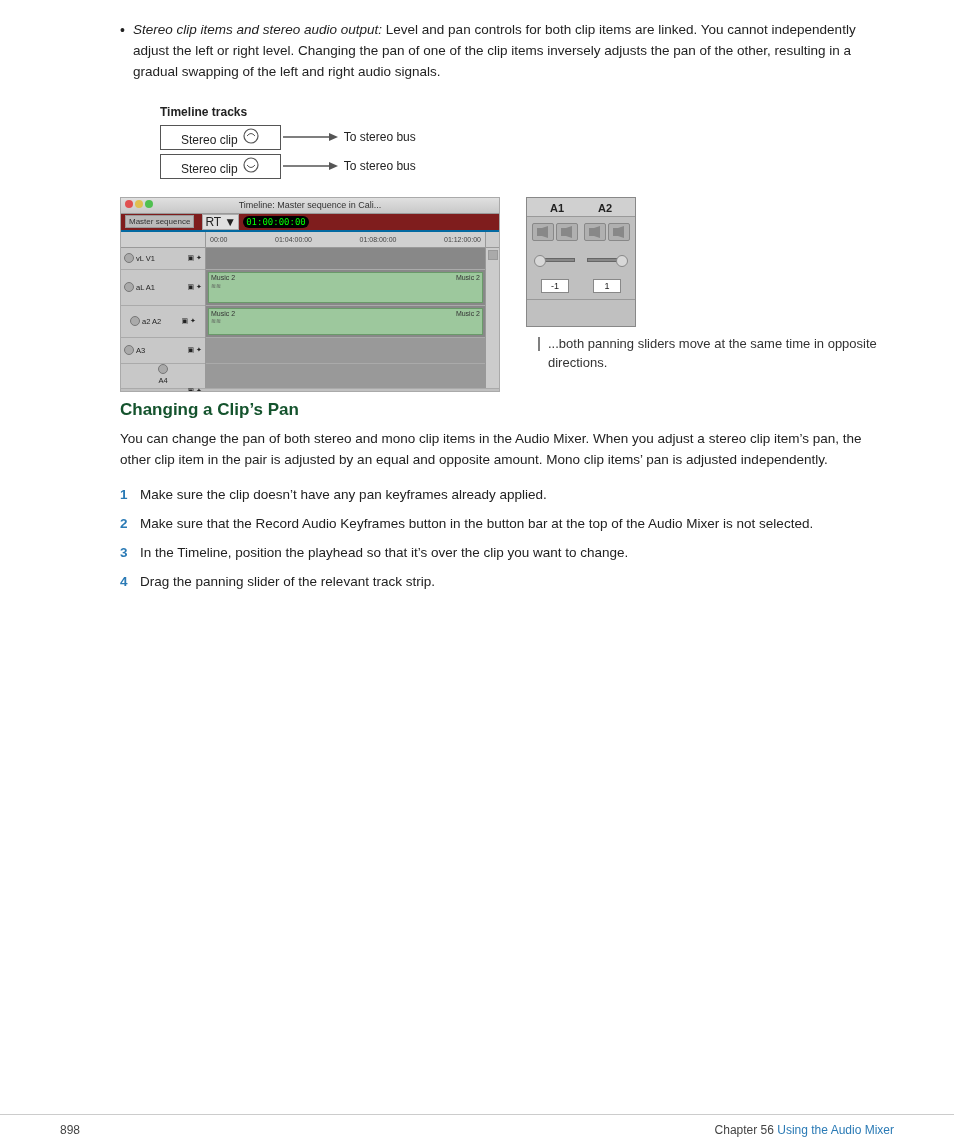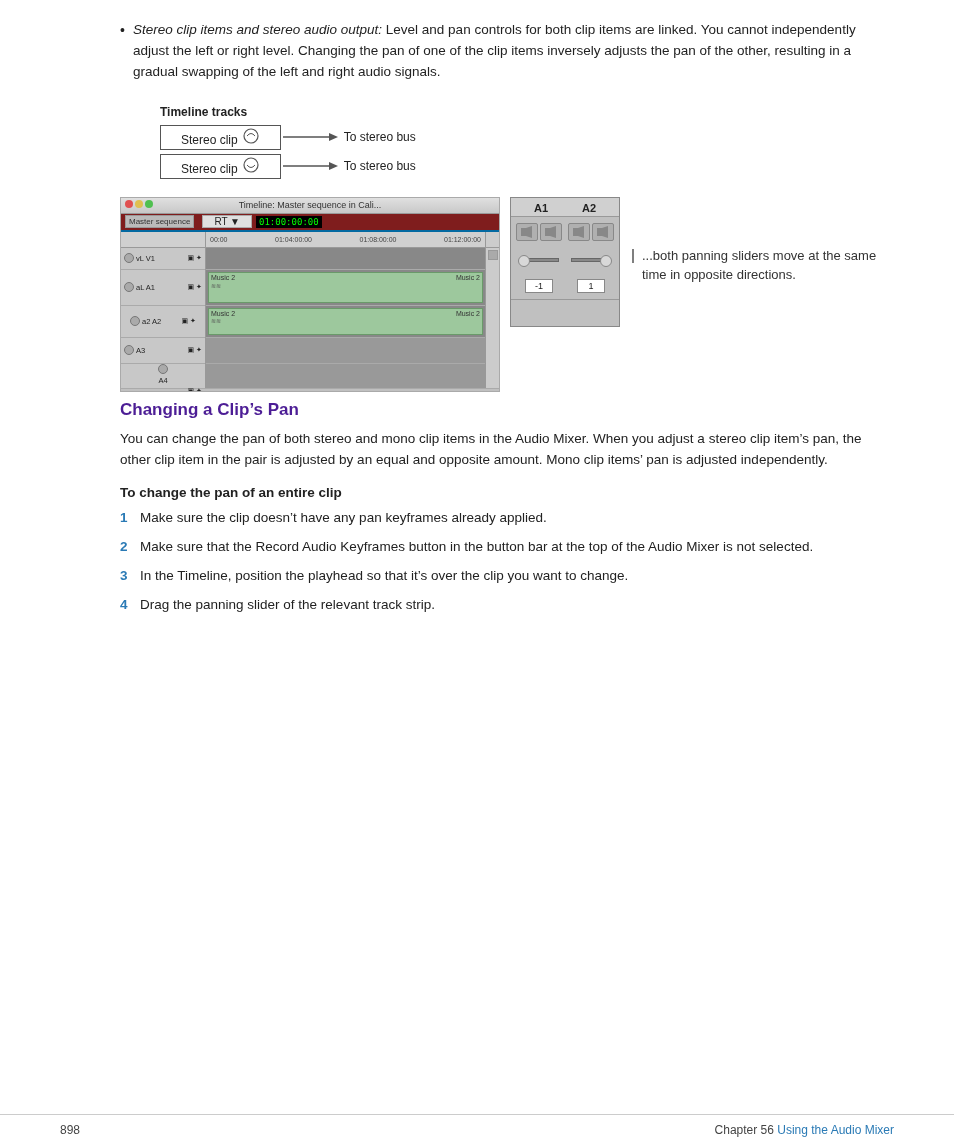--- a/index.html
+++ b/index.html
@@ -166,20 +166,21 @@
       border: 1px solid #999;
     }
 
     .tl-time {
       font-size: 9px;
       color: #000;
       background: #000;
       color: #00ff00;
       padding: 1px 3px;
       font-family: monospace;
+      border-radius: 6px;
     }
 
     .tl-header-row {
       display: flex;
       height: 16px;
       background: #d0d0d0;
       border-bottom: 1px solid #999;
     }
 
     .tl-track-labels {
@@ -304,21 +305,21 @@
 
     .amp-bottom-bar {
       height: 16px;
       background: #c0c0c0;
       border-top: 1px solid #999;
       margin-top: 4px;
     }
 
     
     .section-heading {
-      color: #4c1d95;
+      color: #14532d;
       font-size: 17px;
       font-weight: bold;
       margin-bottom: 8px;
       margin-top: 8px;
     }
 
     .section-intro {
       line-height: 1.6;
       margin-bottom: 14px;
     }
@@ -375,21 +376,21 @@
       font-size: 12px;
     }
 
     .footer-chapter-link {
       color: #2a7ab5;
     }
 
     .screenshot-composite-row {
       display: flex;
       align-items: flex-start;
-      gap: 0;
+      gap: 16px;
     }
 
     
     .tl-icon {
       width: 10px;
       height: 10px;
       border: 1px solid #777;
       border-radius: 50%;
       background: #aaa;
       flex-shrink: 0;
@@ -464,21 +465,21 @@
             <div class="tl-titlebar-buttons">
               <div class="tl-btn tl-btn-red"></div>
               <div class="tl-btn tl-btn-yellow"></div>
               <div class="tl-btn tl-btn-green"></div>
             </div>
             <span class="tl-titlebar-text">Timeline: Master sequence in Cali...</span>
           </div>
 
           <div class="tl-toolbar">
             <span class="tl-toolbar-text">Master sequence</span>
-            <span style="margin-left:4px;font-size:10px;background:#e0e0e0;border:1px solid #aaa;padding:0 11px;">RT ▼</span>
+            <span style="margin-left:4px;font-size:12px;background:#e0e0e0;border:1px solid #aaa;padding:0 2px;">RT ▼</span>
             <span class="tl-time">01:00:00:00</span>
           </div>
 
           <div class="tl-header-row">
             <div class="tl-track-labels" style="font-size:7px;display:flex;align-items:center;padding:0 3px;color:#555;"></div>
             <div class="tl-ruler">
               <span>00:00</span>
               <span>01:04:00:00</span>
               <span>01:08:00:00</span>
               <span>01:12:00:00</span>
@@ -553,21 +554,21 @@
           <div class="tl-scrollbar">
             <svg width="100%" height="10">
               <rect x="0" y="3" width="100%" height="4" fill="#aaa" rx="2"></rect>
               <rect x="30" y="2" width="40" height="6" fill="#888" rx="2"></rect>
             </svg>
           </div>
         </div>
 
       </div>
 
-      <div style="display:flex;align-items:center;margin-left:10px;">
+      <div style="display:flex;flex-direction:column;align-items:flex-start;margin-left:10px;">
         <div class="audio-mixer-panel">
           <div class="amp-header">
             <span>A1</span>
             <span>A2</span>
           </div>
           <div class="amp-channels">
 
             <div class="amp-channel">
               <div class="amp-btn-row">
                 <div class="amp-btn">
@@ -631,21 +632,20 @@
           </div>
         </div>
       </div>
 
     </div>
 
     <div class="section-heading">Changing a Clip’s Pan</div>
 
     <p class="section-intro">You can change the pan of both stereo and mono clip items in the Audio Mixer. When you adjust a stereo clip item’s pan, the other clip item in the pair is adjusted by an equal and opposite amount. Mono clip items’ pan is adjusted independently.</p>
 
-    <div class="sub-heading">To change the pan of an entire clip</div>
 
     <ol class="numbered-list">
       <li>
         <span class="list-number">1</span>
         <span class="list-text">Make sure the clip doesn’t have any pan keyframes already applied.</span>
       </li>
       <li>
         <span class="list-number">2</span>
         <span class="list-text">Make sure that the Record Audio Keyframes button in the button bar at the top of the Audio Mixer is not selected.</span>
       </li>

